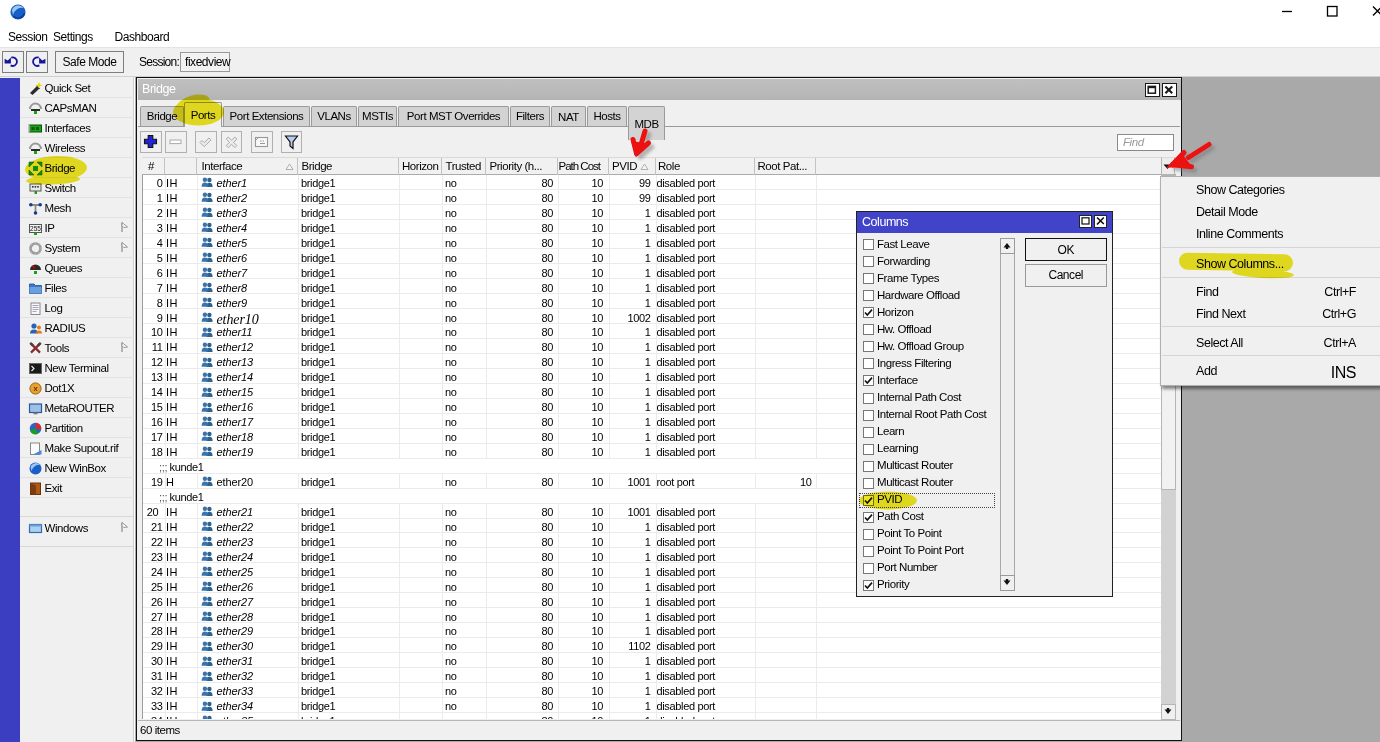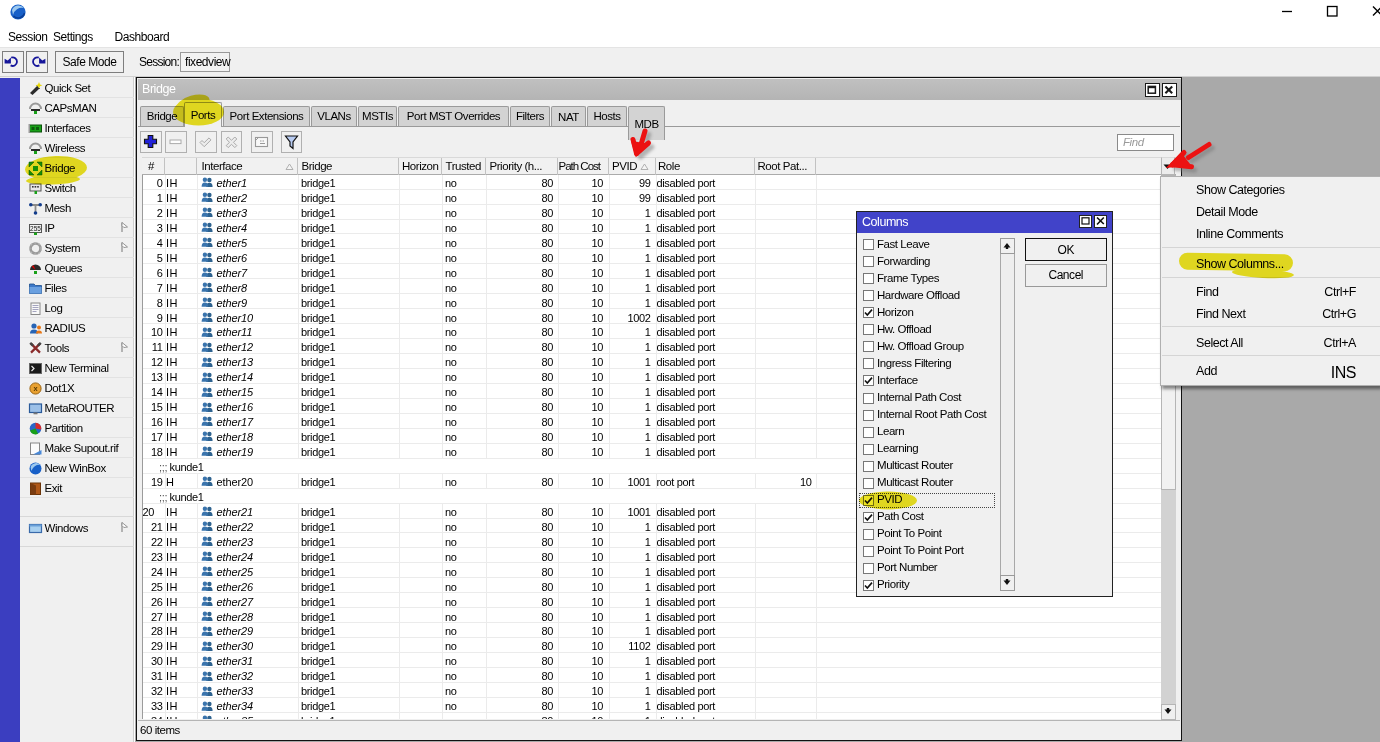--- a/index.html
+++ b/index.html
@@ -457,21 +457,21 @@
 <div class="txt" style="left:514px;top:121.90px;font-size:11px;letter-spacing:-0.35px;">disabled port</div>
 <div class="abs" style="left:0;top:148.50px;width:1019px;height:1px;background:#ebebeb;"></div>
 <div class="txt" style="left:0;top:136.85px;width:20px;text-align:right;font-size:11px;letter-spacing:-0.35px;">9</div>
 <div class="txt" style="left:23.5px;top:136.85px;font-size:11px;letter-spacing:0.5px;">IH</div>
 <svg class="abs" style="left:58.5px;top:137.14999999999998px" width="12" height="11" viewBox="0 0 12 11">
         <circle cx="8.4" cy="3" r="2.2" fill="#2d628f"></circle>
         <path d="M5.2 9.9 Q5.2 5.7 8.4 5.7 Q11.6 5.7 11.6 9.9 Z" fill="#2d628f"></path>
         <circle cx="3.9" cy="2.7" r="2.2" fill="#3a74ad"></circle>
         <path d="M0.6 9.7 Q0.6 5.4 3.9 5.4 Q7.2 5.4 7.2 9.7 Z" fill="#3a74ad"></path>
       </svg>
-<div class="txt" style="left:74px;top:136.85px;font-size:11px;letter-spacing:-0.1px;font-style:italic;">ether10</div>
+<div class="txt" style="left:74px;top:136.85px;font-size:14px;letter-spacing:-0.1px;font-style:italic;font-family:Liberation Serif, serif;">ether10</div>
 <div class="txt" style="left:158.5px;top:136.85px;font-size:11px;letter-spacing:-0.35px;">bridge1</div>
 <div class="txt" style="left:302.5px;top:136.85px;font-size:11px;letter-spacing:-0.35px;">no</div>
 <div class="txt" style="left:350.5px;top:136.85px;width:60px;text-align:right;font-size:11px;letter-spacing:-0.35px;">80</div>
 <div class="txt" style="left:400.5px;top:136.85px;width:60px;text-align:right;font-size:11px;letter-spacing:-0.35px;">10</div>
 <div class="txt" style="left:448px;top:136.85px;width:60px;text-align:right;font-size:11px;letter-spacing:-0.35px;">1002</div>
 <div class="txt" style="left:514px;top:136.85px;font-size:11px;letter-spacing:-0.35px;">disabled port</div>
 <div class="abs" style="left:0;top:163.45px;width:1019px;height:1px;background:#ebebeb;"></div>
 <div class="txt" style="left:0;top:151.80px;width:20px;text-align:right;font-size:11px;letter-spacing:-0.35px;">10</div>
 <div class="txt" style="left:23.5px;top:151.80px;font-size:11px;letter-spacing:0.5px;">IH</div>
 <svg class="abs" style="left:58.5px;top:152.1px" width="12" height="11" viewBox="0 0 12 11">
@@ -634,21 +634,21 @@
 <div class="txt" style="left:350.5px;top:301.30px;width:60px;text-align:right;font-size:11px;letter-spacing:-0.35px;">80</div>
 <div class="txt" style="left:400.5px;top:301.30px;width:60px;text-align:right;font-size:11px;letter-spacing:-0.35px;">10</div>
 <div class="txt" style="left:448px;top:301.30px;width:60px;text-align:right;font-size:11px;letter-spacing:-0.35px;">1001</div>
 <div class="txt" style="left:514px;top:301.30px;font-size:11px;letter-spacing:-0.35px;">root port</div>
 <div class="txt" style="left:609px;top:301.30px;width:60px;text-align:right;font-size:11px;letter-spacing:-0.35px;">10</div>
 <div class="abs" style="left:0;top:327.90px;width:1019px;height:1px;background:#ebebeb;"></div>
 <div class="abs" style="left:1px;top:313.95px;width:1017px;height:13.95px;background:#fff;"></div>
 <div class="txt" style="left:16.5px;top:316.25px;font-size:11px;letter-spacing:-0.35px;color:#555;">;;;</div>
 <div class="txt" style="left:27px;top:316.25px;font-size:11px;letter-spacing:-0.35px;color:#000;">kunde1</div>
 <div class="abs" style="left:0;top:342.85px;width:1019px;height:1px;background:#ebebeb;"></div>
-<div class="txt" style="left:0;top:331.20px;width:20px;text-align:left;font-size:11px;letter-spacing:-0.35px;">20</div>
+<div class="txt" style="left:0;top:331.20px;width:20px;text-align:center;font-size:11px;letter-spacing:-0.35px;">20</div>
 <div class="txt" style="left:23.5px;top:331.20px;font-size:11px;letter-spacing:0.5px;">IH</div>
 <svg class="abs" style="left:58.5px;top:331.5px" width="12" height="11" viewBox="0 0 12 11">
         <circle cx="8.4" cy="3" r="2.2" fill="#2d628f"></circle>
         <path d="M5.2 9.9 Q5.2 5.7 8.4 5.7 Q11.6 5.7 11.6 9.9 Z" fill="#2d628f"></path>
         <circle cx="3.9" cy="2.7" r="2.2" fill="#3a74ad"></circle>
         <path d="M0.6 9.7 Q0.6 5.4 3.9 5.4 Q7.2 5.4 7.2 9.7 Z" fill="#3a74ad"></path>
       </svg>
 <div class="txt" style="left:74px;top:331.20px;font-size:11px;letter-spacing:-0.1px;font-style:italic;">ether21</div>
 <div class="txt" style="left:158.5px;top:331.20px;font-size:11px;letter-spacing:-0.35px;">bridge1</div>
 <div class="txt" style="left:302.5px;top:331.20px;font-size:11px;letter-spacing:-0.35px;">no</div>

